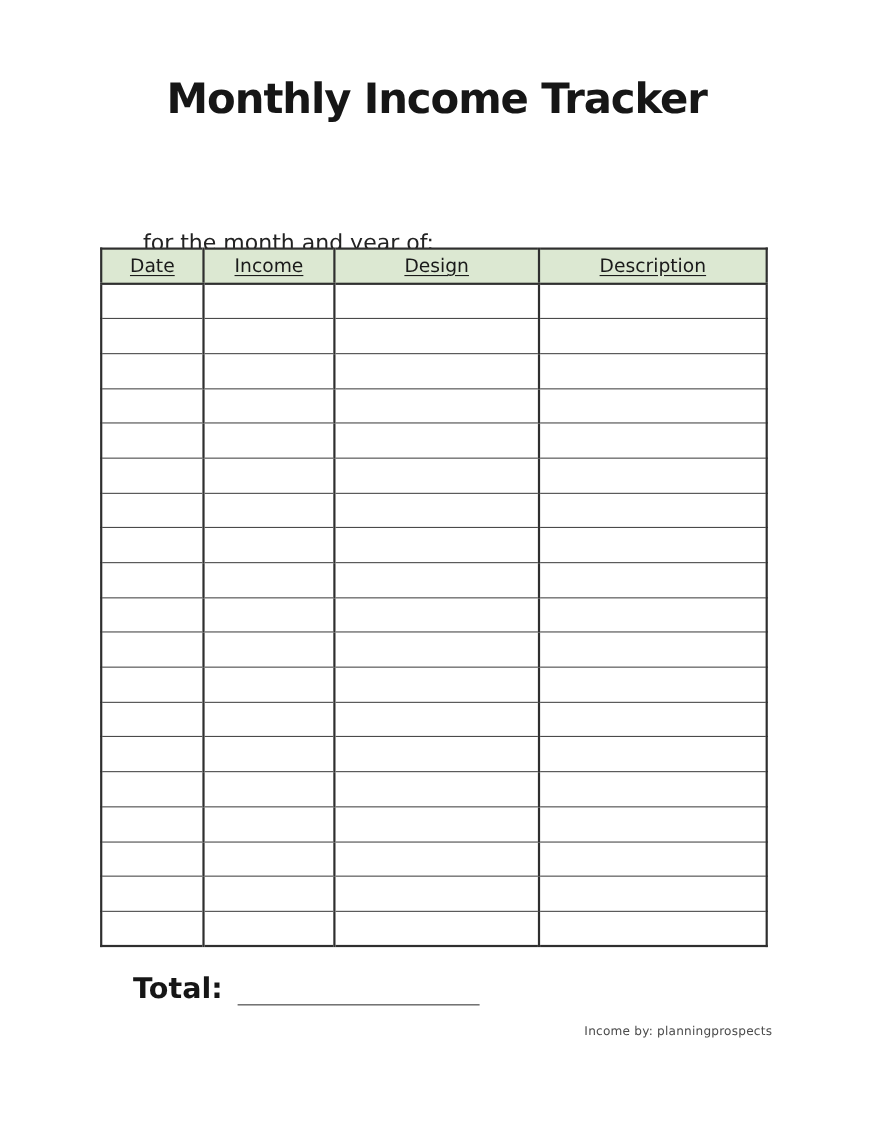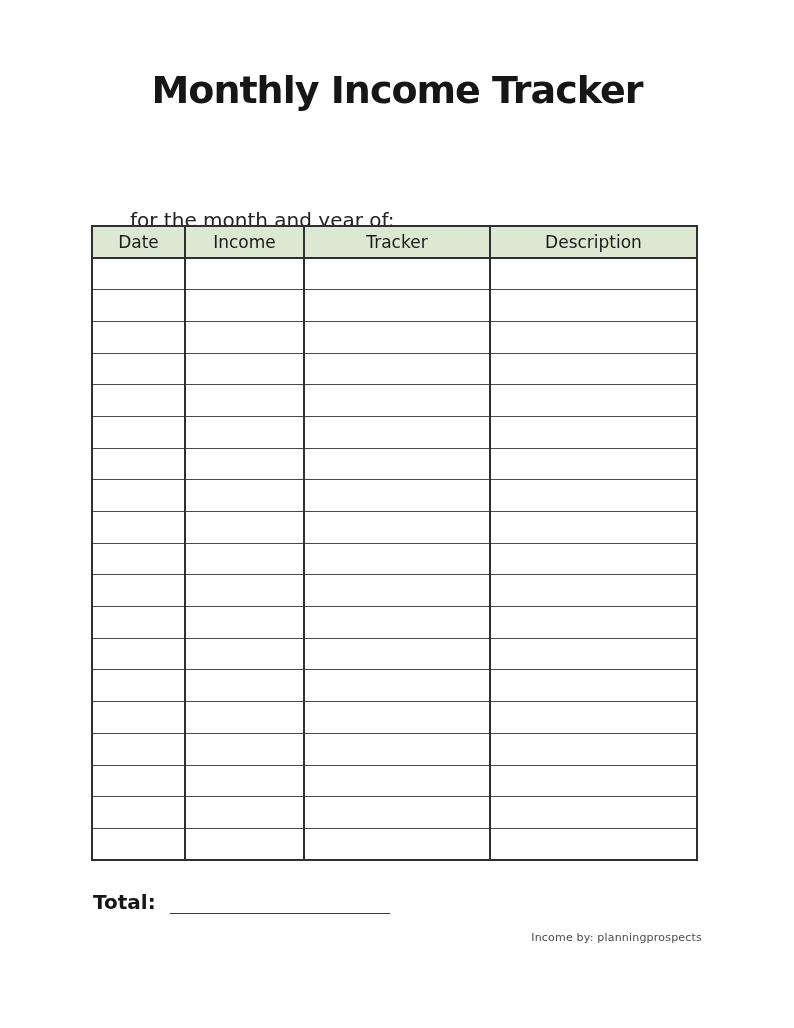--- a/index.html
+++ b/index.html
@@ -60,20 +60,21 @@
     table-layout:fixed;
     border:2px solid var(--border-dark);
   }
   .tracker-table th{
     background:var(--header-green);
     height:32px;
     font-size:17px;
     font-weight:normal;
     text-align:center;
     vertical-align:middle;
+    text-decoration:underline;
     text-underline-offset:3px;
     border-left:2px solid var(--border-dark);
     border-bottom:2px solid var(--border-dark);
     color:#1a1a1a;
   }
   .tracker-table td{
     height:31.7px;
     border-left:2px solid var(--border-dark);
     border-top:1px solid var(--row-line);
     background:#ffffff;
@@ -81,24 +82,25 @@
   .tracker-table th:first-child,
   .tracker-table td:first-child{border-left:none;}
   .total-row{
     position:absolute;
     top:884px;
     left:93px;
     display:flex;
     align-items:flex-end;
   }
   .total-label{
-    font-size:20px;
+    font-size:26px;
     font-weight:bold;
     color:#161616;
     white-space:nowrap;
+    margin-left:28px;
   }
   .total-line{
     width:220px;
     margin-left:14px;
     border-bottom:1.5px solid #3a3a3a;
     height:30px;
   }
   .credit{
     position:absolute;
     top:931px;
@@ -124,21 +126,21 @@
     <colgroup>
         <col style="width: 93px;">
         <col style="width: 119px;">
         <col style="width: 186px;">
         <col style="width: 207px;">
       </colgroup>
     <thead>
       <tr>
           <th>Date</th>
           <th>Income</th>
-          <th>Tracker</th>
+          <th>Design</th>
           <th>Description</th>
         </tr>
     </thead>
     <tbody>
         <tr>
           <td></td>
           <td></td>
           <td></td>
           <td></td>
         </tr>

